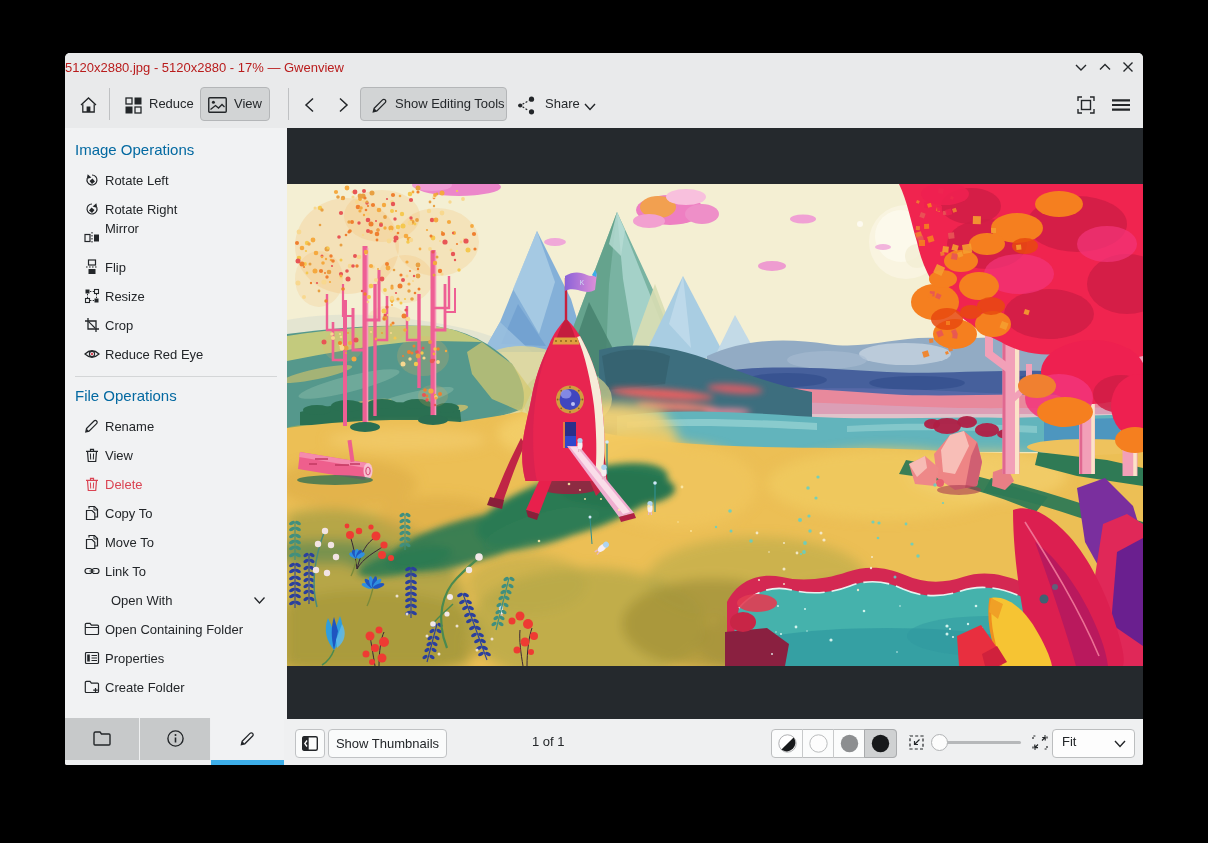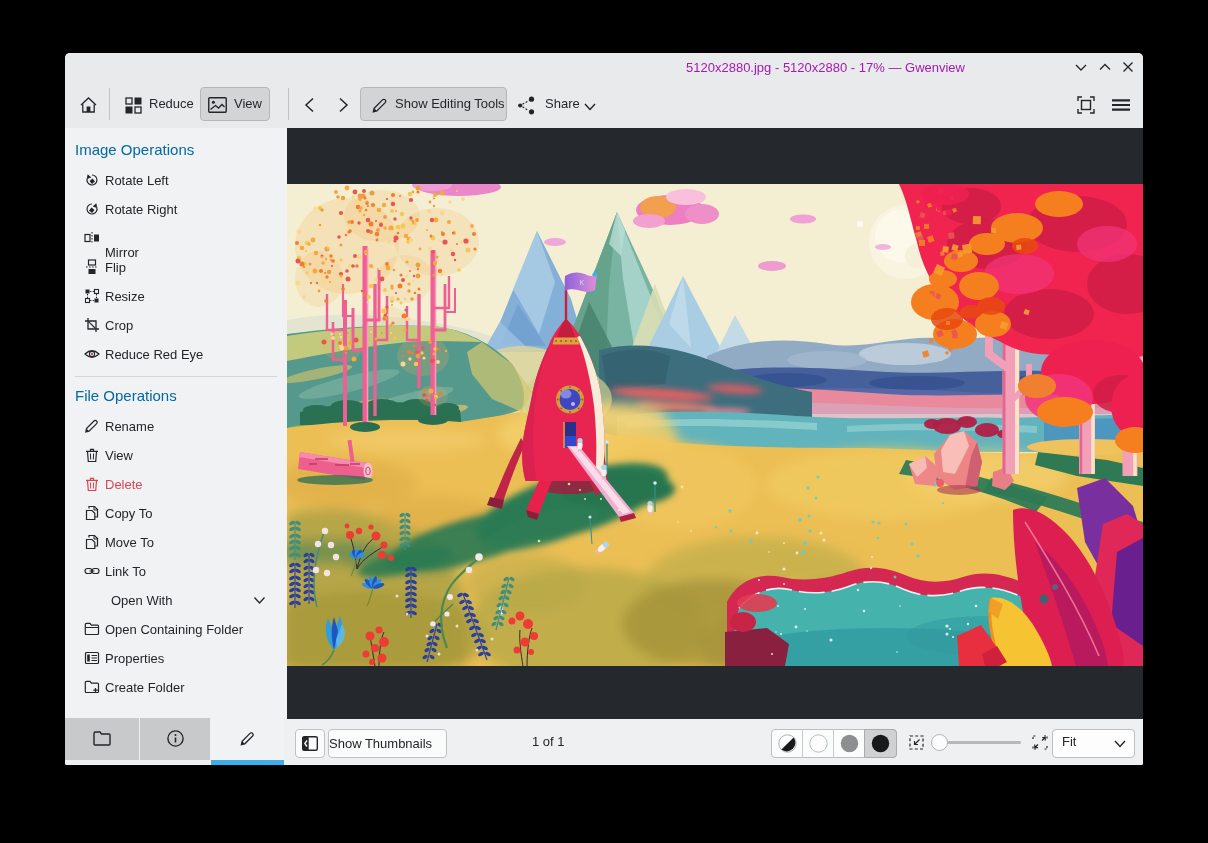--- a/index.html
+++ b/index.html
@@ -1,34 +1,34 @@
 <!DOCTYPE html>
 <html><head><meta charset="utf-8"><style>
 *{margin:0;padding:0;box-sizing:border-box}
 html,body{width:1208px;height:843px;background:#000;font-family:"Liberation Sans",sans-serif;overflow:hidden}
 body{position:relative}
 .win{position:absolute;left:65px;top:53px;width:1078px;height:712px;background:#e9eaeb;border-radius:5px 5px 2px 2px;overflow:hidden}
 .titlebar{position:absolute;left:0;top:0;width:1078px;height:30px;background:#e9eaeb}
-.title{position:absolute;left:0;top:0;width:900px;height:30px;line-height:30px;text-align:right;font-size:13px;color:#a21caf}
+.title{position:absolute;left:0;top:0;width:900px;height:30px;line-height:30px;text-align:left;font-size:13px;color:#b91c1c}
 .toolbar{position:absolute;left:0;top:30px;width:1078px;height:45px;background:#e9eaeb}
 .tsep{position:absolute;top:5px;width:1px;height:32px;background:#bfc1c3}
 .tbtn{position:absolute;top:4px;height:34px;background:#d2d4d5;border:1px solid #b4b6b8;border-radius:4px}
 .tlabel{position:absolute;font-size:13px;color:#25282b;line-height:34px;top:4px;white-space:nowrap}
 .sidebar{position:absolute;left:0;top:75px;width:222px;height:590px;background:#f1f2f3}
 .shead{position:absolute;left:10px;font-size:15px;color:#0369a1;white-space:nowrap}
 .sitem{position:absolute;left:40px;font-size:13px;color:#232629;white-space:nowrap}
 .sicon{position:absolute;left:19px;width:16px;height:16px}
 .ssep{position:absolute;left:10px;width:202px;height:1px;background:#d4d6d7}
 .tabbar{position:absolute;left:0;top:665px;width:222px;height:47px;background:#eff0f1}
 .tab{position:absolute;top:0;height:42px;background:#c7c9ca}
 .tabsel{position:absolute;top:0;height:42px;background:#f1f2f3}
 .tabline{position:absolute;left:146px;top:42px;width:73px;height:5px;background:#3daee9}
 .imgarea{position:absolute;left:222px;top:75px;width:856px;height:591px;background:#25292d}
 .statusbar{position:absolute;left:222px;top:666px;width:856px;height:46px;background:#eff0f1}
-.sbtn{position:absolute;top:10px;height:29px;background:#fafbfb;border:1px solid #c0c2c4;border-radius:4px;font-size:13px;color:#232629;text-align:left}
+.sbtn{position:absolute;top:10px;height:29px;background:#fafbfb;border:1px solid #c0c2c4;border-radius:4px;font-size:13px;color:#232629;text-align:center}
 .sblabel{position:absolute;font-size:13px;color:#232629;top:0;height:52px;line-height:46px;white-space:nowrap}
 svg{display:block}
 .icn{position:absolute}
 </style></head><body>
 <div class="win">
   <div class="titlebar">
     <div class="title">5120x2880.jpg - 5120x2880 - 17% — Gwenview</div>
     <svg class="icn" style="left:1008px;top:6px" width="16" height="16" viewBox="0 0 16 16">
         <path d="M3 6 L8 11 L13 6" fill="none" stroke="#25282b" stroke-width="1.4"></path>
       </svg>
@@ -88,21 +88,21 @@
         <path d="M1 5 V1 H5 M13 1 H17 V5 M17 13 V17 H13 M5 17 H1 V13" fill="none" stroke="#232629" stroke-width="1.4"></path>
       </svg>
     <svg class="icn" style="left:1047px;top:16px" width="18" height="12" viewBox="0 0 18 12">
         <path d="M0 1.4 H18 M0 6 H18 M0 10.6 H18" stroke="#232629" stroke-width="2.1"></path>
       </svg>
   </div>
   <div class="sidebar">
     <div class="shead" style="top:13px">Image Operations</div>
     <div class="sitem" style="top:45px">Rotate Left</div>
     <div class="sitem" style="top:74px">Rotate Right</div>
-    <div class="sitem" style="top:117px">Mirror</div>
+    <div class="sitem" style="top:93px">Mirror</div>
     <div class="sitem" style="top:132px">Flip</div>
     <div class="sitem" style="top:161px">Resize</div>
     <div class="sitem" style="top:190px">Crop</div>
     <div class="sitem" style="top:219px">Reduce Red Eye</div>
     <div class="ssep" style="top:248px"></div>
     <div class="shead" style="top:259px">File Operations</div>
     <div class="sitem" style="top:291px">Rename</div>
     <div class="sitem" style="top:320px">View</div>
     <div class="sitem" style="top:349px;color:#da4453">Delete</div>
     <div class="sitem" style="top:378px">Copy To</div>

